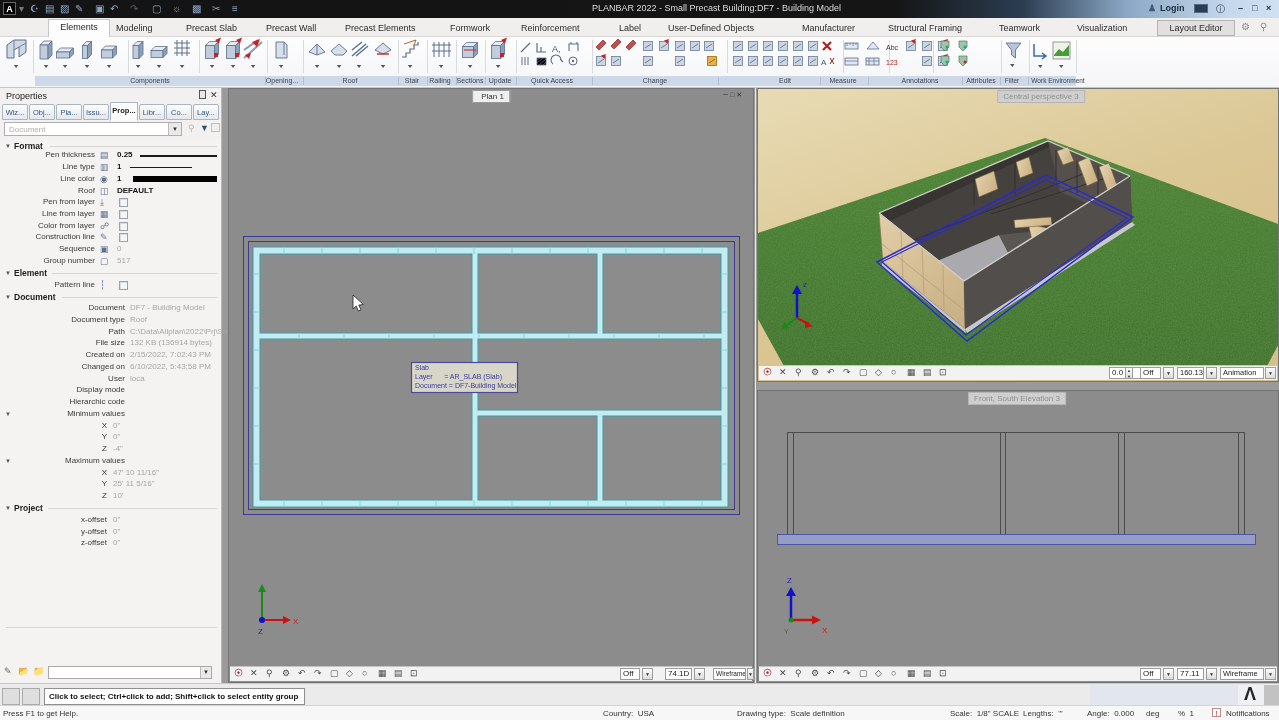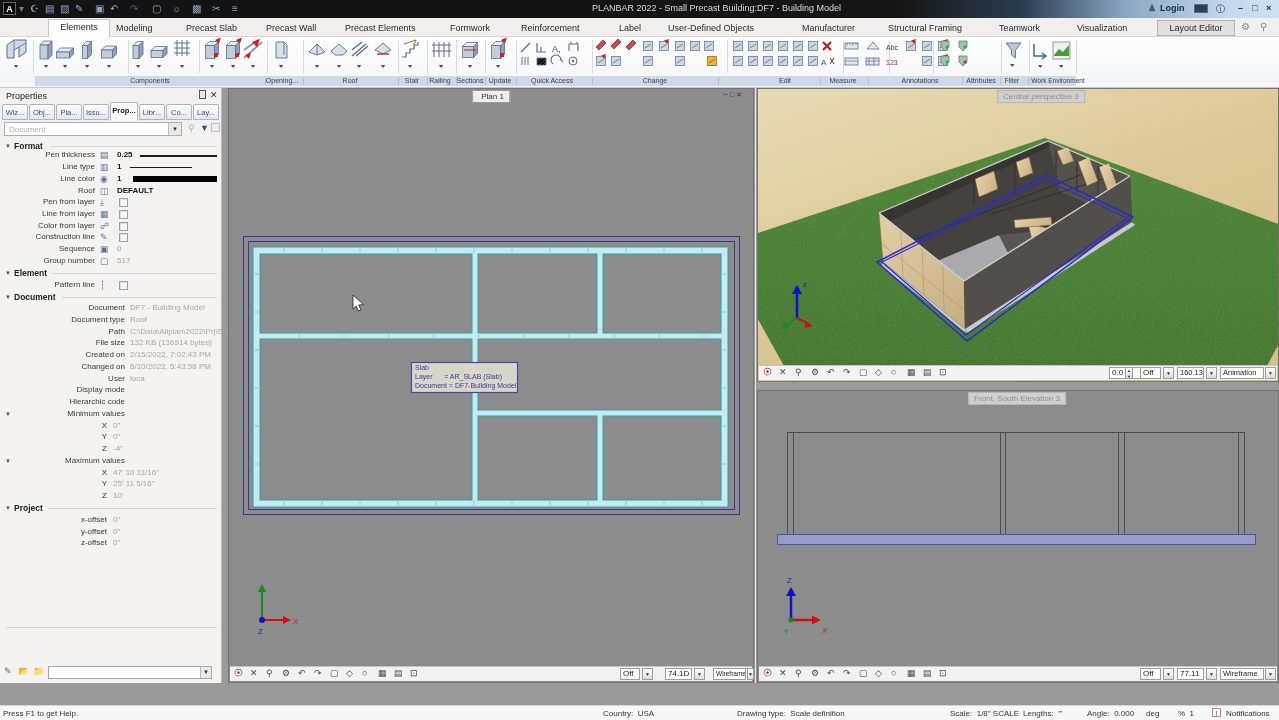--- a/index.html
+++ b/index.html
@@ -632,20 +632,29 @@
         <span class="ticn" style="left:180px">⊡</span>
       <div class="combo" style="left:381px;width:21px">Off</div>
       <div class="dbtn" style="left:404px">▼</div>
       <div class="combo" style="left:418px;width:27px">77.11</div>
       <div class="dbtn" style="left:447px">▼</div>
       <div class="combo" style="left:461px;width:44px;font-size:7.5px">Wireframe</div>
       <div class="dbtn" style="left:506px">▼</div>
     </div>
   </div>
 
+  <div id="dialogrow" class="abs">
+    <div class="abs" style="left:2px;top:4px;width:18px;height:17px;background:#dedede;border:1px solid #aaa"></div>
+    <div class="abs" style="left:22px;top:4px;width:18px;height:17px;background:#dedede;border:1px solid #aaa"></div>
+    <div class="abs" style="left:1090px;top:1px;width:148px;height:20px;background:#e2e6ee"></div>
+    <div class="abs" style="left:1238px;top:1px;width:26px;height:20px;background:#eef0f4"></div>
+    <div class="abs" style="left:1264px;top:1px;width:15px;height:20px;background:#c2c2c2"></div>
+    <div id="dlgbox" class="abs">Click to select; Ctrl+click to add; Shift+click to select entity group</div>
+    <div class="abs" style="left:1244px;top:0px;font-size:18px;font-weight:bold;color:#252525;">Λ</div>
+  </div>
 
   <div id="statusbar" class="abs">
     <div class="st" style="left:3px">Press F1 to get Help.</div>
     <div class="st" style="left:603px">Country:&nbsp; USA</div>
     <div class="st" style="left:737px">Drawing type:&nbsp; Scale definition</div>
     <div class="st" style="left:950px">Scale:&nbsp; 1/8" SCALE</div>
     <div class="st" style="left:1023px">Lengths:&nbsp; '"</div>
     <div class="st" style="left:1087px">Angle:&nbsp; 0.000</div>
     <div class="st" style="left:1146px">deg</div>
     <div class="st" style="left:1178px">%&nbsp; 1</div>

